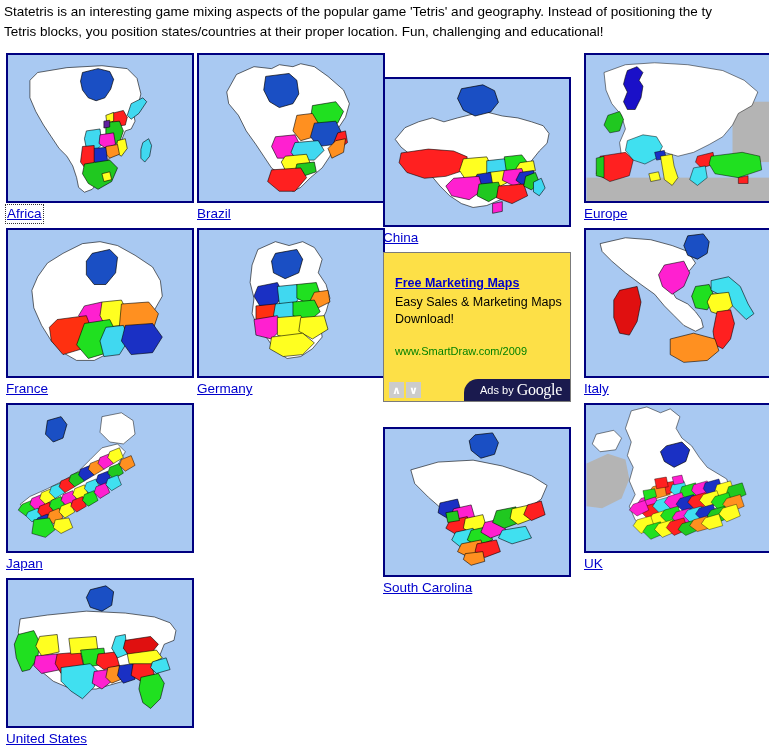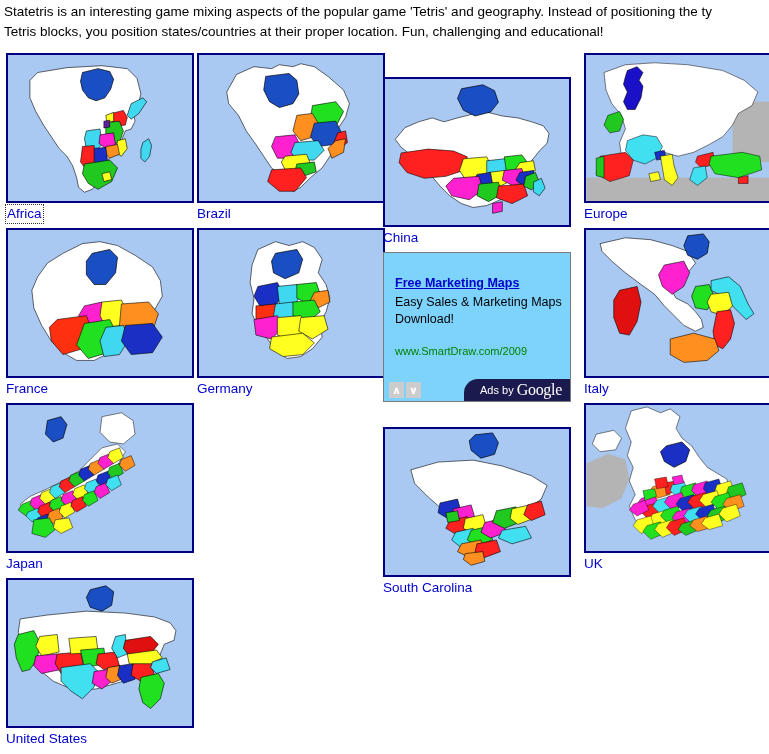--- a/index.html
+++ b/index.html
@@ -69,36 +69,37 @@
     text-decoration: none;
   }
   .thumb-link svg { display: block; width: 100%; height: 100%; }
 
   .caption {
     display: block;
     margin-top: 2px;
     font-size: 13.5px;
     line-height: 18px;
     color: #0000cc;
+    text-decoration: underline;
     white-space: nowrap;
     width: max-content;
     cursor: pointer;
   }
   .caption.focused {
     outline: 1px dotted #333333;
     outline-offset: 0px;
     padding: 0 1px;
   }
 
   
   .ad-block {
     width: 188px;
     height: 150px;
     border: 1px solid #7b7b7b;
-    background: #7dd3fc;
+    background: #fde047;
     position: relative;
     overflow: hidden;
   }
   .ad-title {
     position: absolute;
     left: 11px;
     top: 23px;
     font-size: 12.5px;
     font-weight: bold;
     color: #0000cc;

